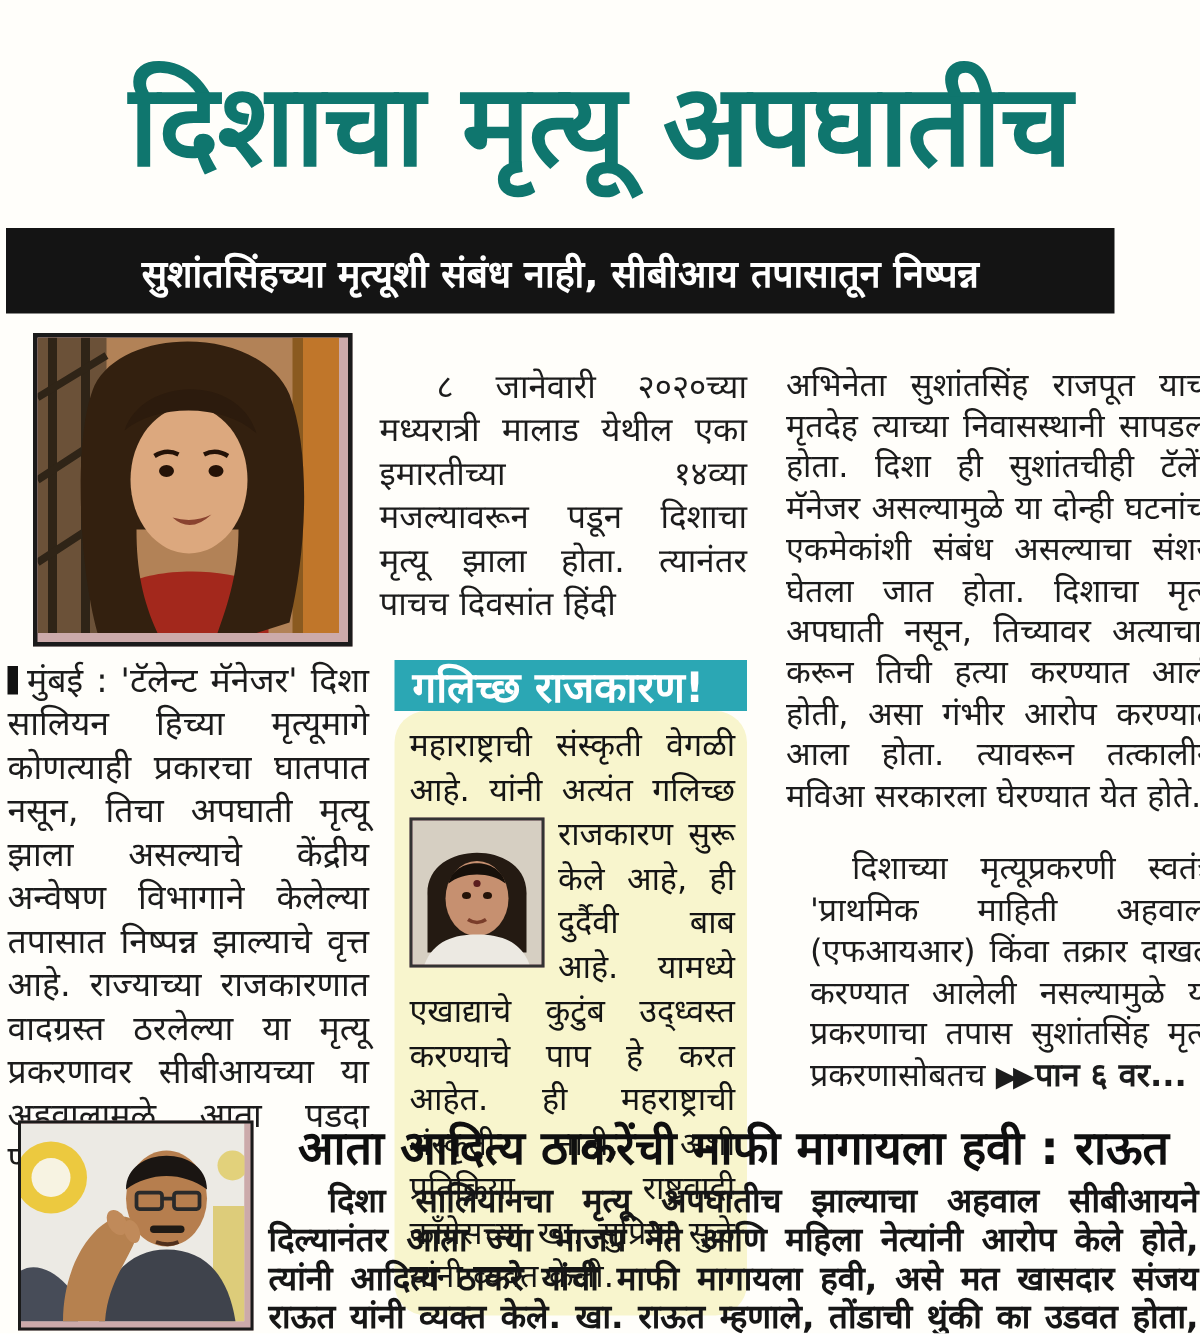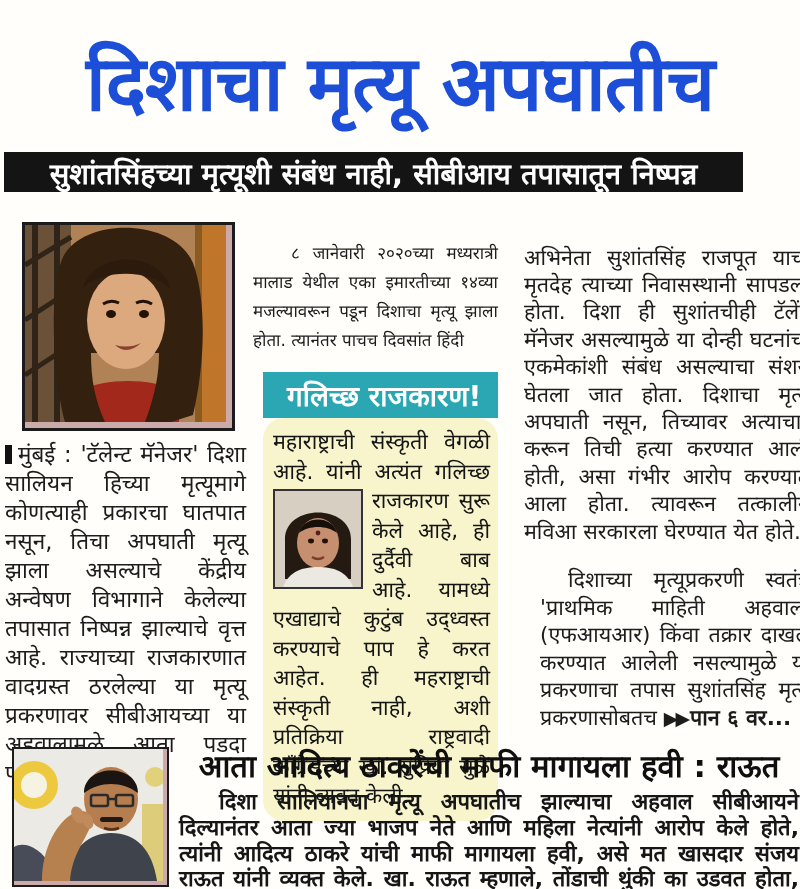--- a/index.html
+++ b/index.html
@@ -4,58 +4,58 @@
 <style>
   html,body{margin:0;padding:0;background:#ffffff;}
   .page{
     position:relative;width:800px;height:889px;background:#fffefa;
     font-family:"DejaVu Sans",sans-serif;color:#1e1e1e;overflow:hidden;
   }
   
   .main-headline{
     position:absolute;top:10px;left:0;width:800px;height:140px;
     display:flex;align-items:center;justify-content:center;
-    font-size:76px;font-weight:700;color:#1d4ed8;letter-spacing:-1px;
+    font-size:76px;font-weight:700;color:#0f766e;letter-spacing:-1px;
     white-space:nowrap;
   }
   .sub-bar{
-    position:absolute;top:152px;left:4px;width:739px;height:40px;
+    position:absolute;top:152px;left:4px;width:739px;height:57px;
     background:#141414;color:#ffffff;
     display:flex;align-items:center;justify-content:center;
-    font-size:29px;font-weight:700;white-space:nowrap;overflow:hidden;text-align:center;
+    font-size:25px;font-weight:700;white-space:nowrap;overflow:hidden;text-align:center;
   }
   
   .col{position:absolute;top:222px;}
   .col-left{left:5px;width:241px;}
   .col-mid{left:253px;width:245px;}
   .col-right{left:524px;width:286px;}
 
   .photo-frame{border:3px solid #1b1b1b;display:block;background:#caa;overflow:hidden;}
   .disha-frame{margin-left:17px;width:207px;height:203px;}
   .para{
     text-align:justify;color:#1c1c1c;
   }
   .left-para{margin-top:9px;font-size:22.5px;line-height:29px;font-weight:500;}
   .dateline-marker{
     display:inline-block;width:7px;height:19px;background:#111;
     margin-right:6px;vertical-align:-2px;
   }
   .dateline{font-weight:400;}
-  .mid-para{font-size:17px;line-height:29px;text-indent:38px;font-weight:500;}
+  .mid-para{font-size:22px;line-height:29px;text-indent:38px;font-weight:500;}
   .right-para{font-size:21.5px;line-height:27.4px;font-weight:500;}
   .right-para.p1{text-indent:0;}
   .right-para.p2{text-indent:28px;margin-top:0;margin-left:16px;}
   .jump{font-weight:700;white-space:nowrap;}
   .jump-arrows{letter-spacing:-3px;margin-right:3px;font-size:19px;}
 
   
   .quote-box{margin-top:4px;margin-left:10px;width:235px;}
   .quote-title{
-    background:#2ba7b4;color:#ffffff;height:46px;
-    display:flex;align-items:center;padding-left:24px;
+    background:#2ba7b4;color:#ffffff;height:34px;
+    display:flex;align-items:center;padding-left:12px;
     font-size:28px;font-weight:700;white-space:nowrap;overflow:hidden;
   }
   .quote-body{
     background:#f8f5cd;padding:9px 8px 10px 10px;
     font-size:21.5px;line-height:29.5px;font-weight:500;text-align:justify;color:#141414;border-radius:21px;
   }
   .sule-frame{
     float:left;width:86px;height:96px;border:2px solid #333;
     margin:3px 9px 2px 0;
   }

